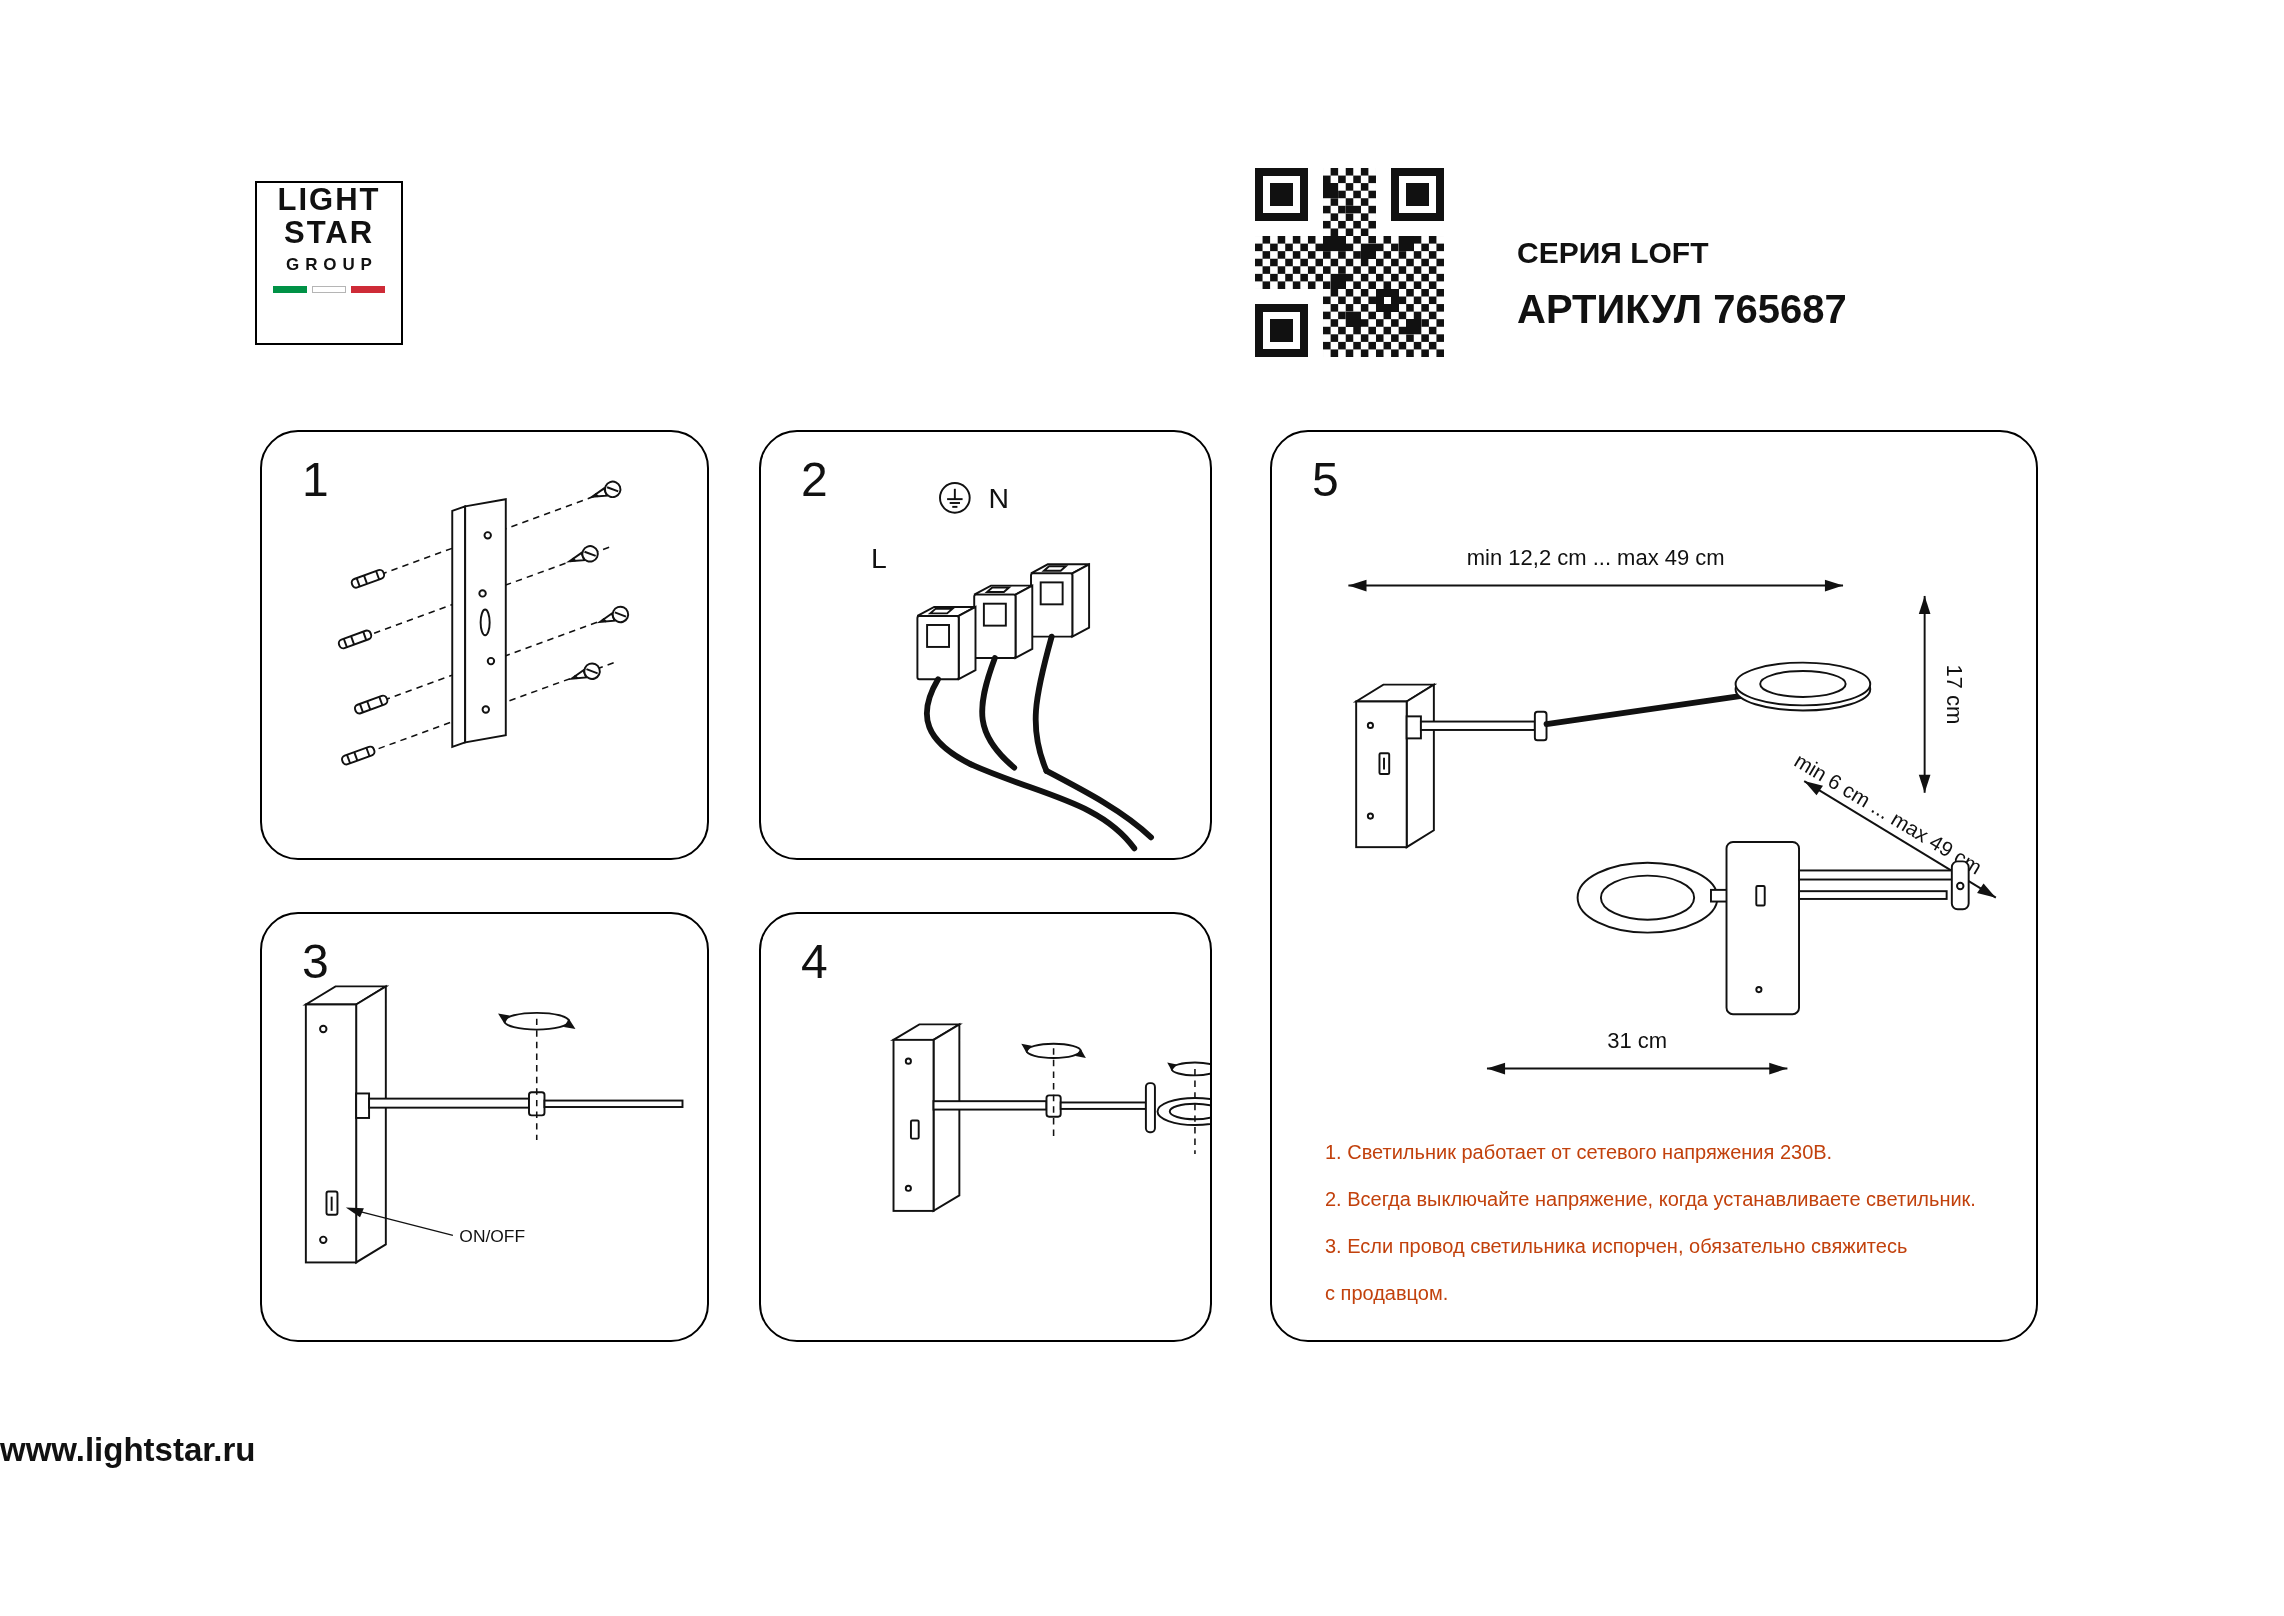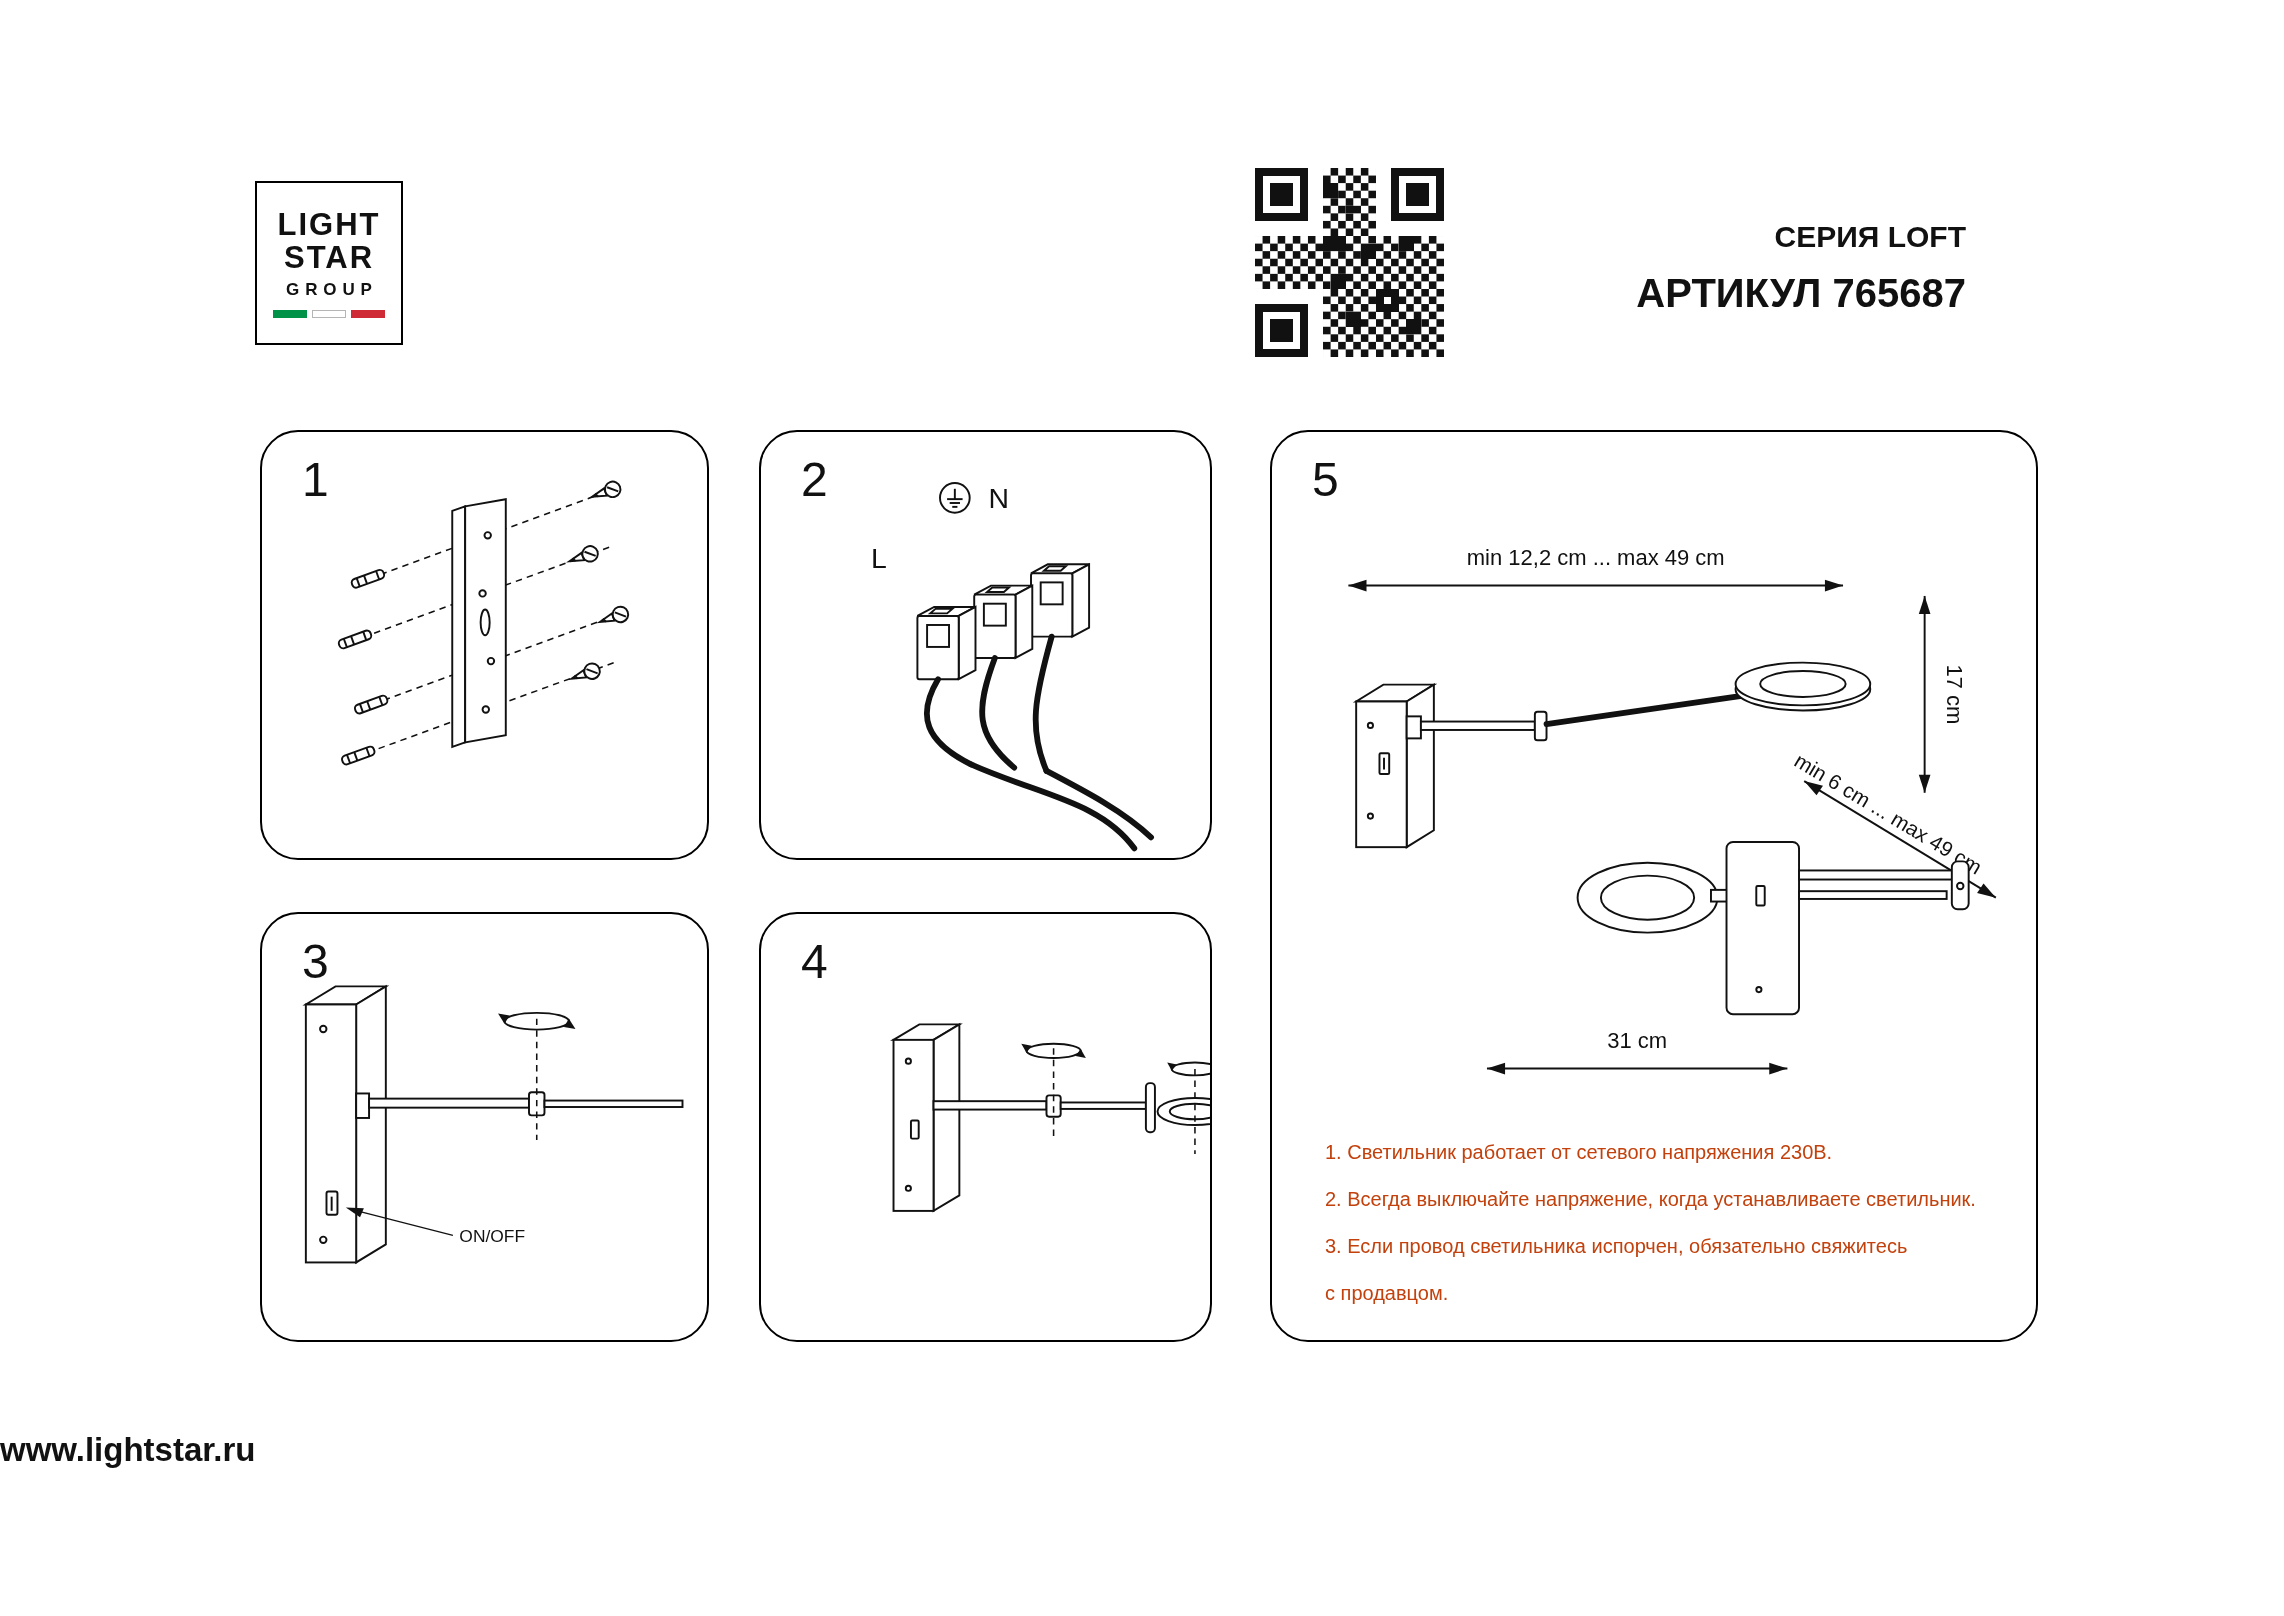--- a/index.html
+++ b/index.html
@@ -5,36 +5,36 @@
   * { margin:0; padding:0; box-sizing:border-box; }
   html,body { background:#ffffff; }
   .page {
     position:relative; width:2284px; height:1616px; background:#fff;
     font-family:"Liberation Sans", sans-serif; color:#111; overflow:hidden;
   }
   
   .logo {
     position:absolute; left:255px; top:181px; width:148px; height:164px;
     border:2px solid #000; display:flex; flex-direction:column;
-    align-items:center; justify-content:center;
+    align-items:center; 
   }
   .logo .l1, .logo .l2 { font-size:31px; font-weight:700; letter-spacing:2px; line-height:1.08; }
   .logo .l3 { font-size:17px; font-weight:700; letter-spacing:5.9px; margin-top:5.2px; text-indent:5.9px; }
   .flag { display:flex; gap:4.6px; margin-top:10.4px; align-items:center; }
   .flag span { width:34px; height:7.8px; display:inline-block; }
   .flag .g { background:#009246; }
   .flag .w { background:#fff; border:0.7px solid #b5b5b5; height:7.8px; }
   .flag .r { background:#CE2B37; }
 
   .title {
     position:absolute; left:422px; top:197px; width:817px;
     text-align:center; font-size:42px; font-weight:700; line-height:1.34; color:#111;
   }
   .qr { position:absolute; left:1255px; top:168px; width:189px; height:189px; }
-  .product { position:absolute; left:1517px; top:220px; width:449px; text-align:right; }
+  .product { position:absolute; left:1517px; top:236px; width:449px; text-align:left; }
   .product .series { font-size:30px; font-weight:700; margin-bottom:17px; }
   .product .article { font-size:40px; font-weight:700; }
 
   
   .panel { position:absolute; border:2.6px solid #000; border-radius:38px; background:#fff; }
   .panel .num { position:absolute; left:40px; top:19.5px; font-size:48px; font-weight:400; color:#111; }
   .panel svg.draw { position:absolute; left:0; top:0; width:100%; height:100%; }
   .p1 { left:260px; top:430px;  width:449px;  height:430px; }
   .p2 { left:759px; top:430px; width:453px;  height:430px; }
   .p3 { left:260px; top:912px; width:449px;  height:430px; }

